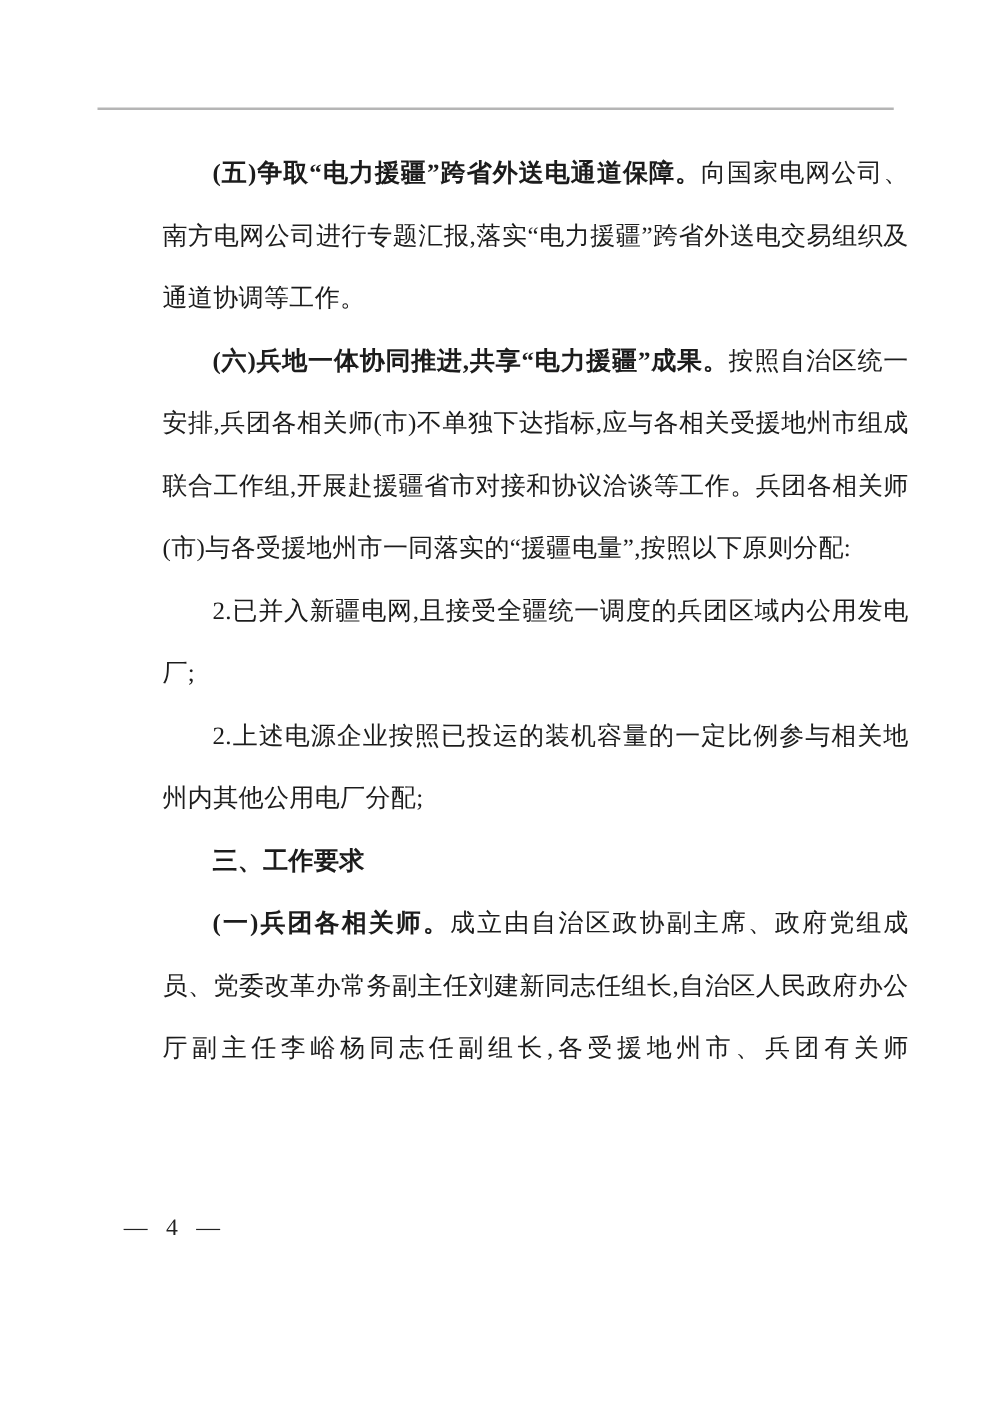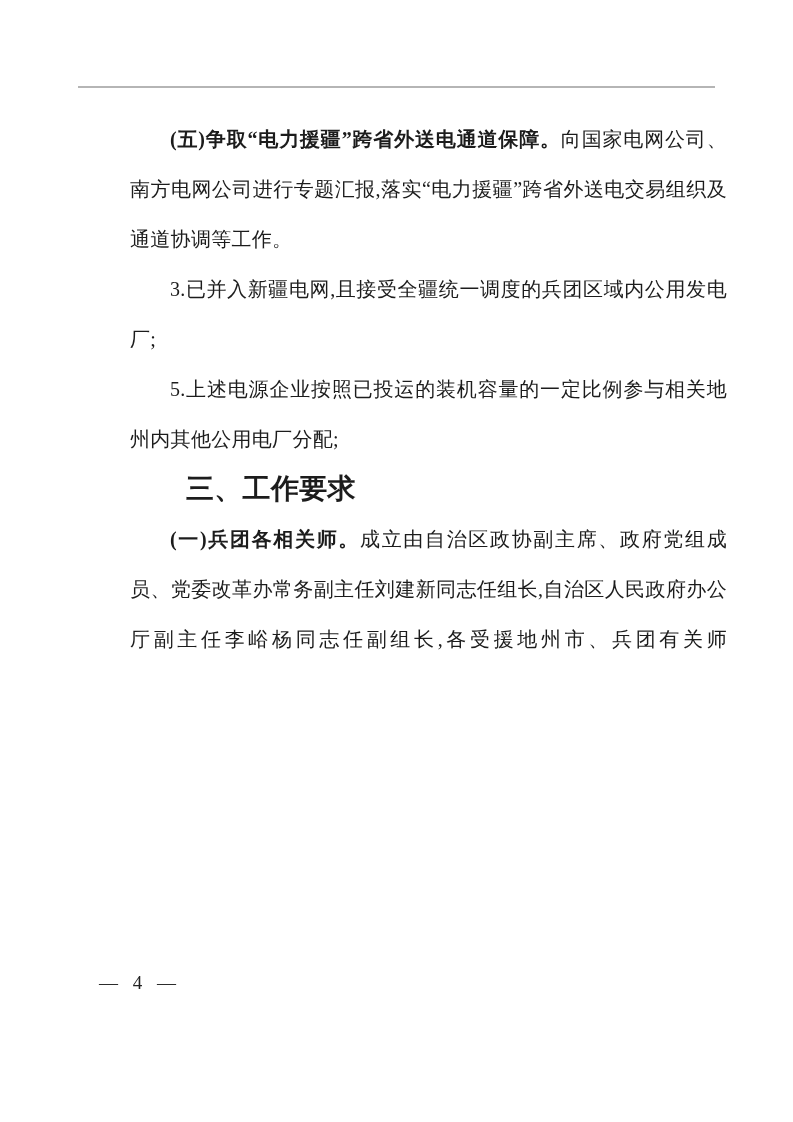--- a/index.html
+++ b/index.html
@@ -32,21 +32,21 @@
     letter-spacing: 0.3px;
     margin-left: 31px;
   }
   .para, .resp, .item { text-indent: 2em; }
   .lead { font-weight: bold; }
   .para-cont { text-align-last: justify; }
   .heading {
     text-indent: 2em;
     font-family: "Liberation Sans", "DejaVu Sans", sans-serif;
     font-weight: bold;
-    font-size: 28px;
+    font-size: 20px;
   }
   .pageno {
     position: absolute;
     left: 99px; top: 969px;
     font-size: 19px;
     line-height: 28px;
     letter-spacing: 5px;
     color: #222222;
   }
 </style>
@@ -55,24 +55,25 @@
 
 <div class="page">
 
   <div class="divider"></div>
 
   <div class="text-col">
 
     <p class="para"><span class="lead">(五)争取“电力援疆”跨省外送电通道保障。</span><span>向国家电网公司、南方电网公司进行专题汇报,落实“电力援疆”跨省外送电交易组织及通道协调等工作。</span></p>
 
 
+    <p class="para"><span class="lead">(六)兵地一体协同推进,共享“电力援疆”成果。</span><span>按照自治区统一安排,兵团各相关师(市)不单独下达指标,应与各相关受援地州市组成联合工作组,开展赴援疆省市对接和协议洽谈等工作。兵团各相关师(市)与各受援地州市一同落实的“援疆电量”,按照以下原则分配:</span></p>
 
-    <p class="item">3.已并入新疆电网,且接受全疆统一调度的兵团区域内公用发电厂;</p>
+    <p class="item">2.已并入新疆电网,且接受全疆统一调度的兵团区域内公用发电厂;</p>
 
-    <p class="item">5.上述电源企业按照已投运的装机容量的一定比例参与相关地州内其他公用电厂分配;</p>
+    <p class="item">2.上述电源企业按照已投运的装机容量的一定比例参与相关地州内其他公用电厂分配;</p>
 
 
 
     <p class="heading">三、工作要求</p>
 
     <p class="para para-cont"><span class="lead">(一)兵团各相关师。</span><span>成立由自治区政协副主席、政府党组成员、党委改革办常务副主任刘建新同志任组长,自治区人民政府办公厅副主任李峪杨同志任副组长,各受援地州市、兵团有关师</span></p>
 
   </div>
 
   <div class="pageno">— 4 —</div>

